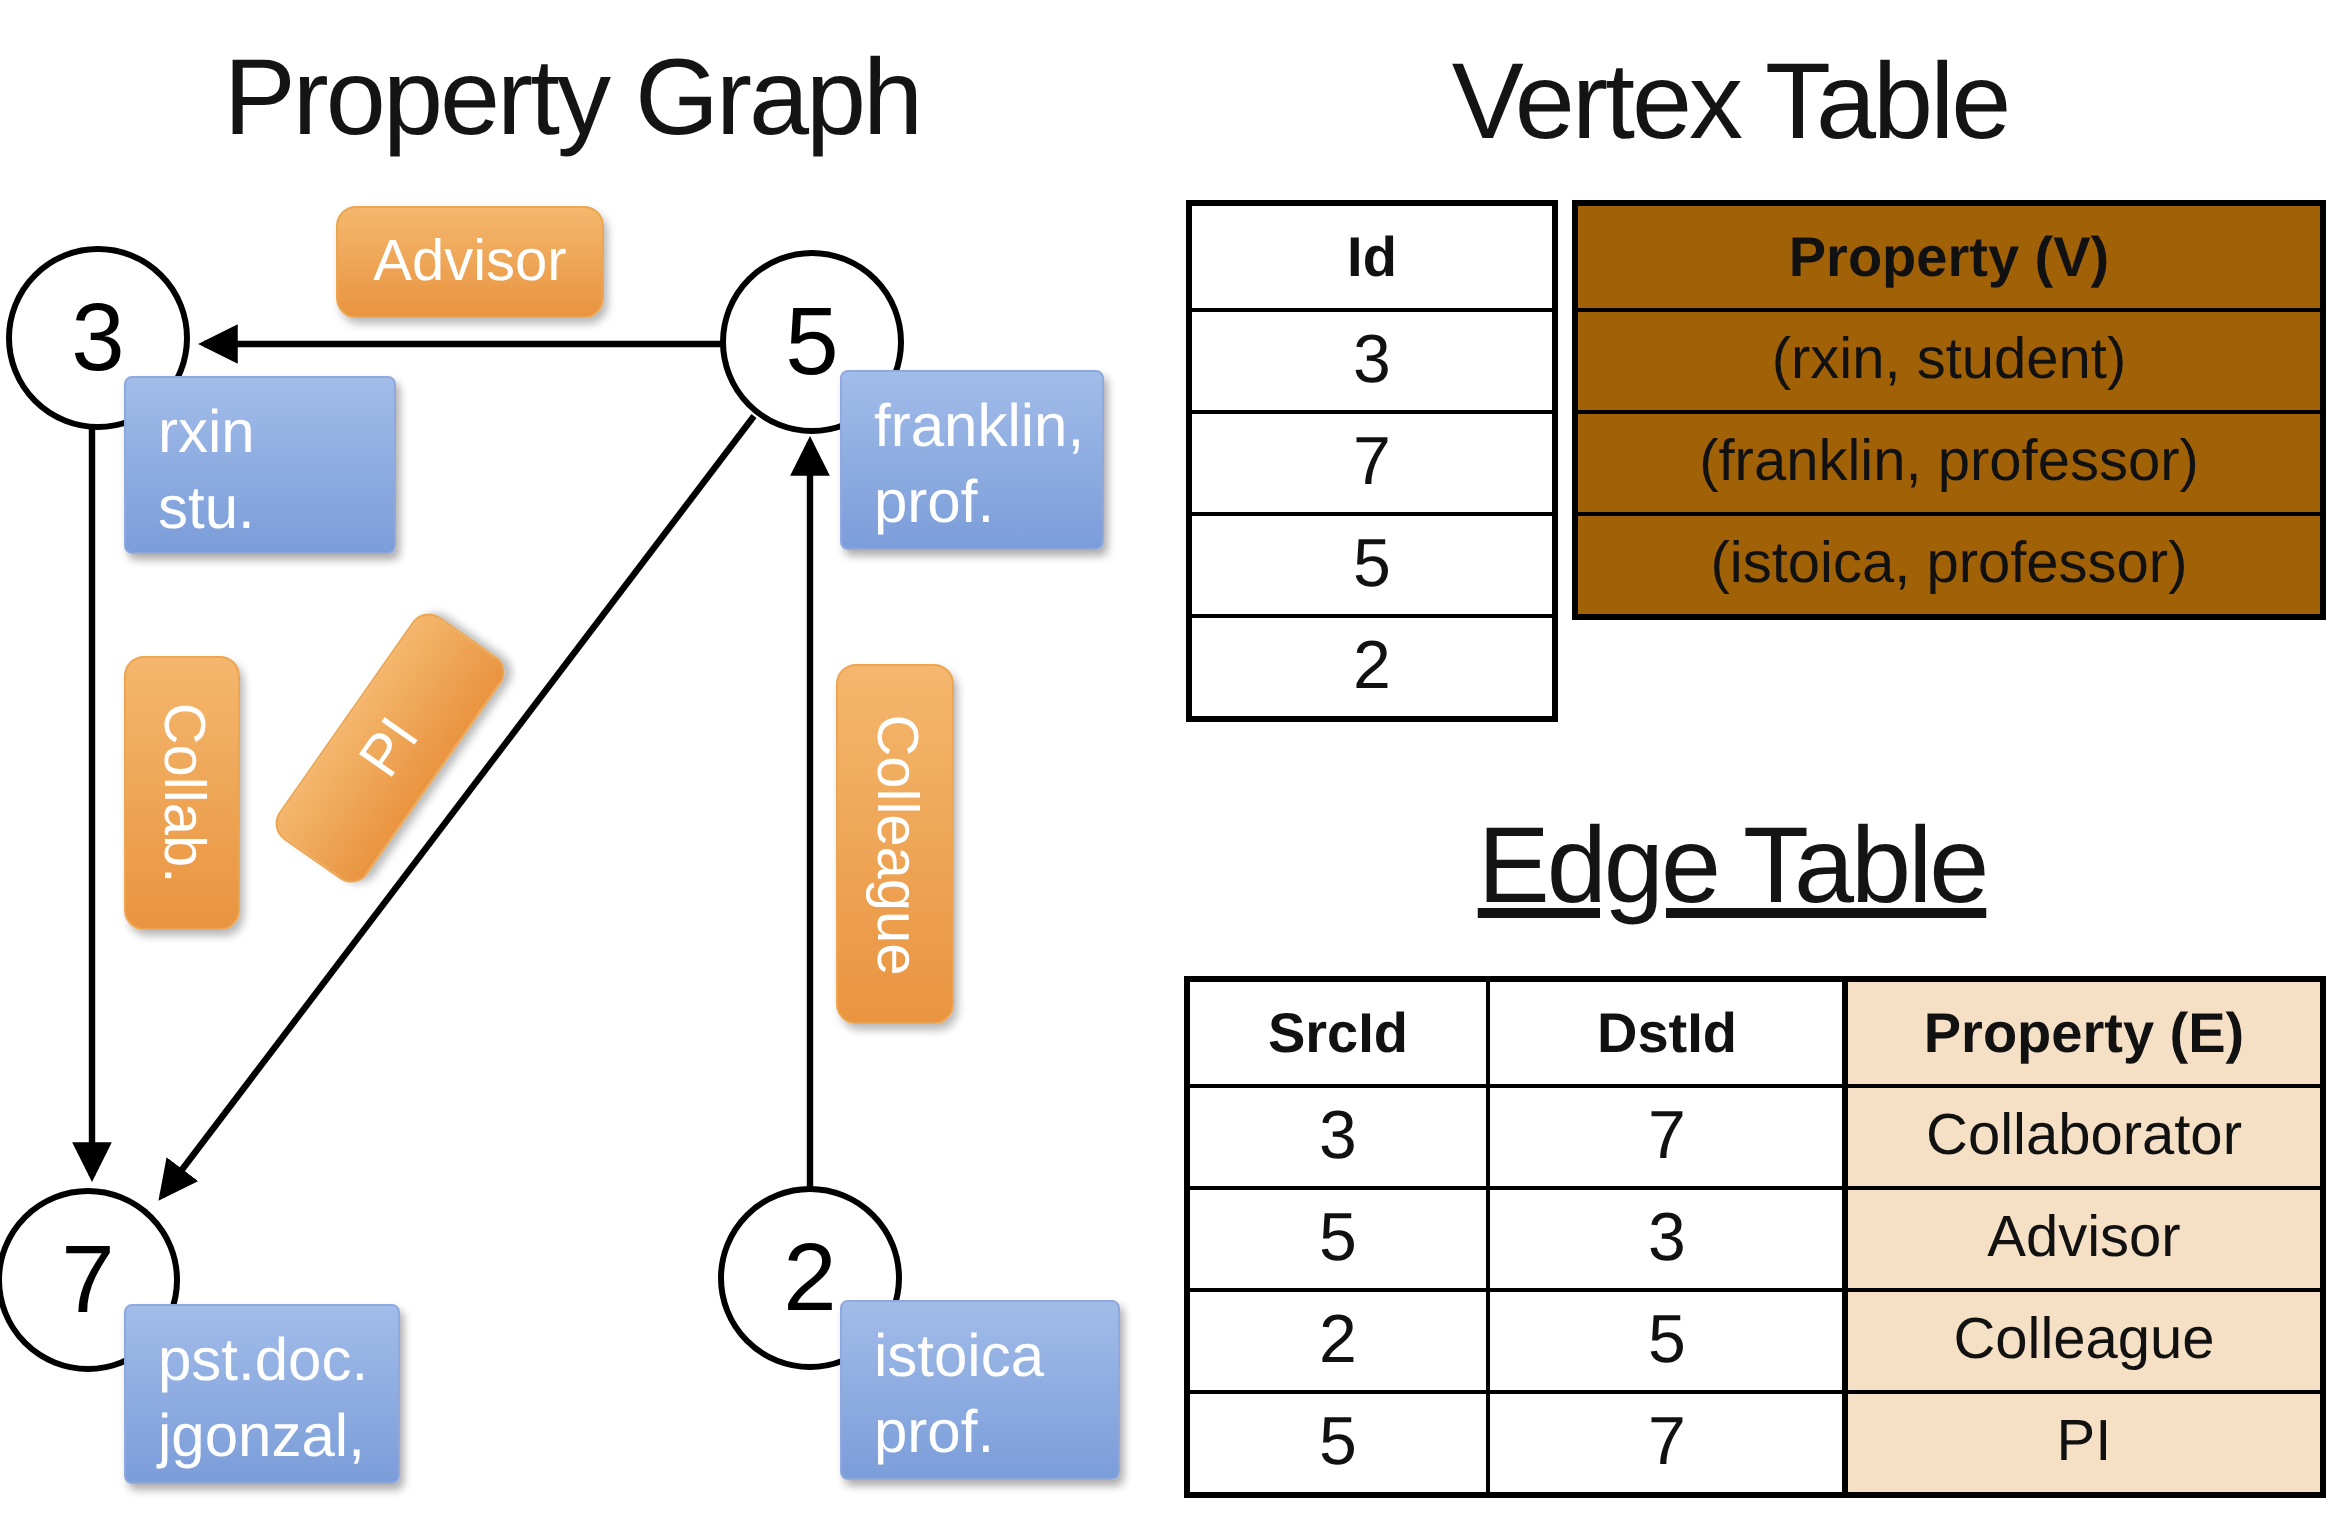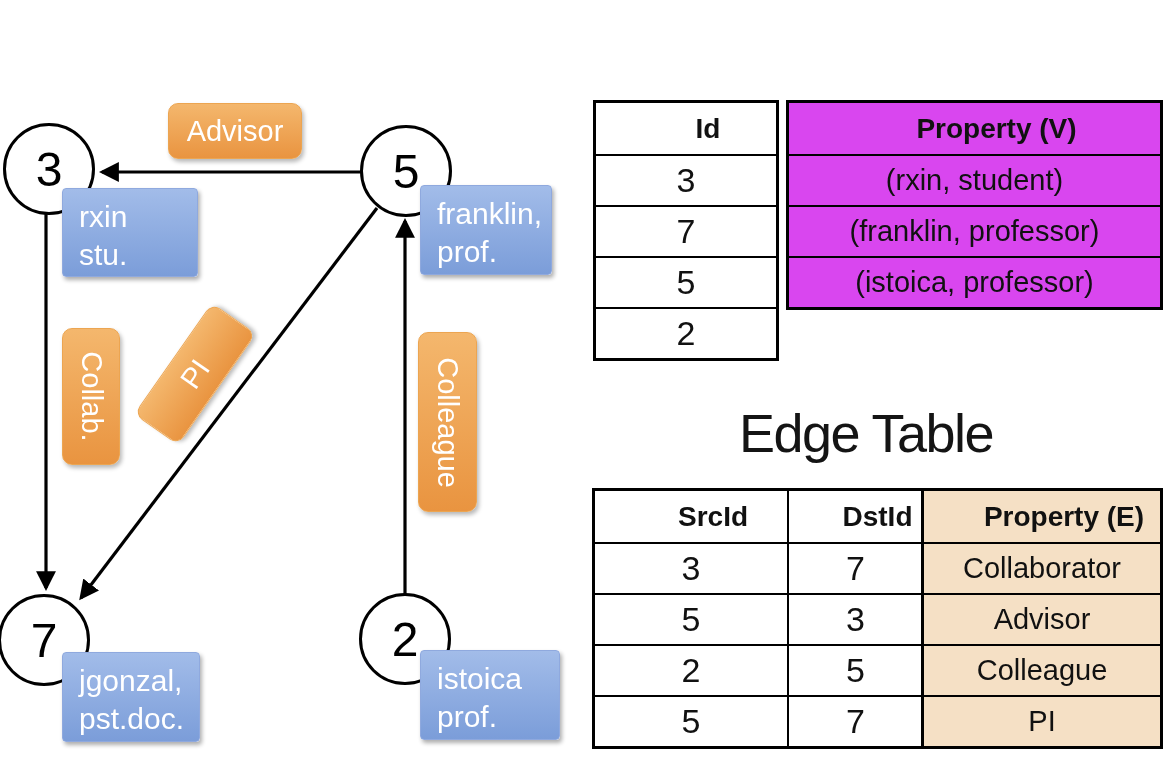--- a/index.html
+++ b/index.html
@@ -28,33 +28,35 @@
         color:#fff;font-size:30px;line-height:38px;padding:9px 0 0 16px;
         box-sizing:border-box;z-index:4;}
   .pbox span{display:block;}
 
   svg.edges{position:absolute;left:0;top:0;z-index:1;}
 
   
   .tbl{position:absolute;border-collapse:collapse;table-layout:fixed;background:#fff;}
   .tbl th,.tbl td{border:2px solid #000;text-align:center;vertical-align:middle;padding:0;}
   .tbl{border:3px solid #000;}
-  .tbl th{font-size:28px;font-weight:bold;height:51px;padding-left:44px;}
+  .tbl th{font-size:28px;font-weight:bold;height:51px;}
   .tbl td{height:49px;}
   .tbl td.num{font-size:34px;}
   .tbl td.txt{font-size:29px;}
-  .blue-tbl{background:#d946ef;}
+  .blue-tbl{background:#a16207;}
   .tan-tbl{background:#f5e0c5;}
 </style>
 </head>
 <body>
 
 <div id="canvas">
 
-  <div class="big-title" style="left:866px;top:402px;">Edge Table</div>
+  <div class="big-title" style="left:286px;top:18px;">Property Graph</div>
+  <div class="big-title" style="left:865px;top:20px;">Vertex Table</div>
+  <div class="big-title" style="left:866px;top:402px;text-decoration:underline;">Edge Table</div>
 
   <svg class="edges" width="580" height="760">
     <defs>
       <marker id="arrow" viewBox="0 0 10 10" refX="8.5" refY="5" markerWidth="6.2" markerHeight="6.2" orient="auto-start-reverse">
         <path d="M0,0 L10,5 L0,10 z" fill="#000"></path>
       </marker>
     </defs>
     <line x1="361" y1="172" x2="102" y2="172" stroke="#000" stroke-width="3.2" marker-end="url(#arrow)"></line>
     <line x1="46" y1="214" x2="46" y2="588" stroke="#000" stroke-width="3.2" marker-end="url(#arrow)"></line>
     <line x1="377" y1="208" x2="81" y2="598" stroke="#000" stroke-width="3.2" marker-end="url(#arrow)"></line>
@@ -89,22 +91,22 @@
 
   <div class="pbox" style="left:62px;top:188px;width:136px;height:89px;">
     <span>rxin</span>
     <span>stu.</span>
   </div>
   <div class="pbox" style="left:420px;top:185px;width:132px;height:90px;">
     <span>franklin,</span>
     <span>prof.</span>
   </div>
   <div class="pbox" style="left:62px;top:652px;width:138px;height:90px;">
+    <span>pst.doc.</span>
     <span>jgonzal,</span>
-    <span>pst.doc.</span>
   </div>
   <div class="pbox" style="left:420px;top:650px;width:140px;height:90px;">
     <span>istoica</span>
     <span>prof.</span>
   </div>
 
   <table class="tbl" style="left:593px;top:100px;width:186px;">
     <tbody>
         <tr>
           <th>Id</th>

